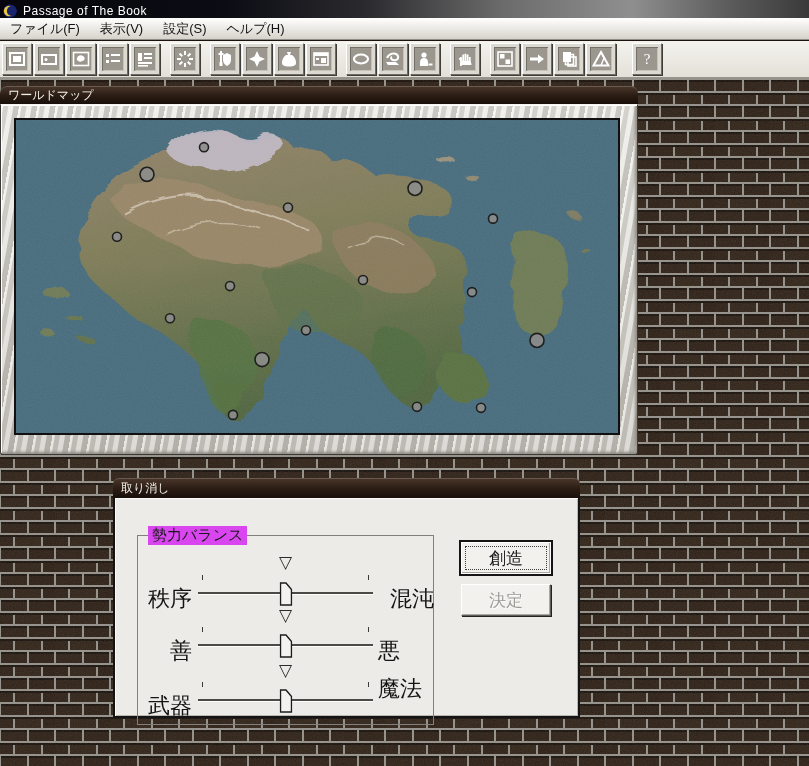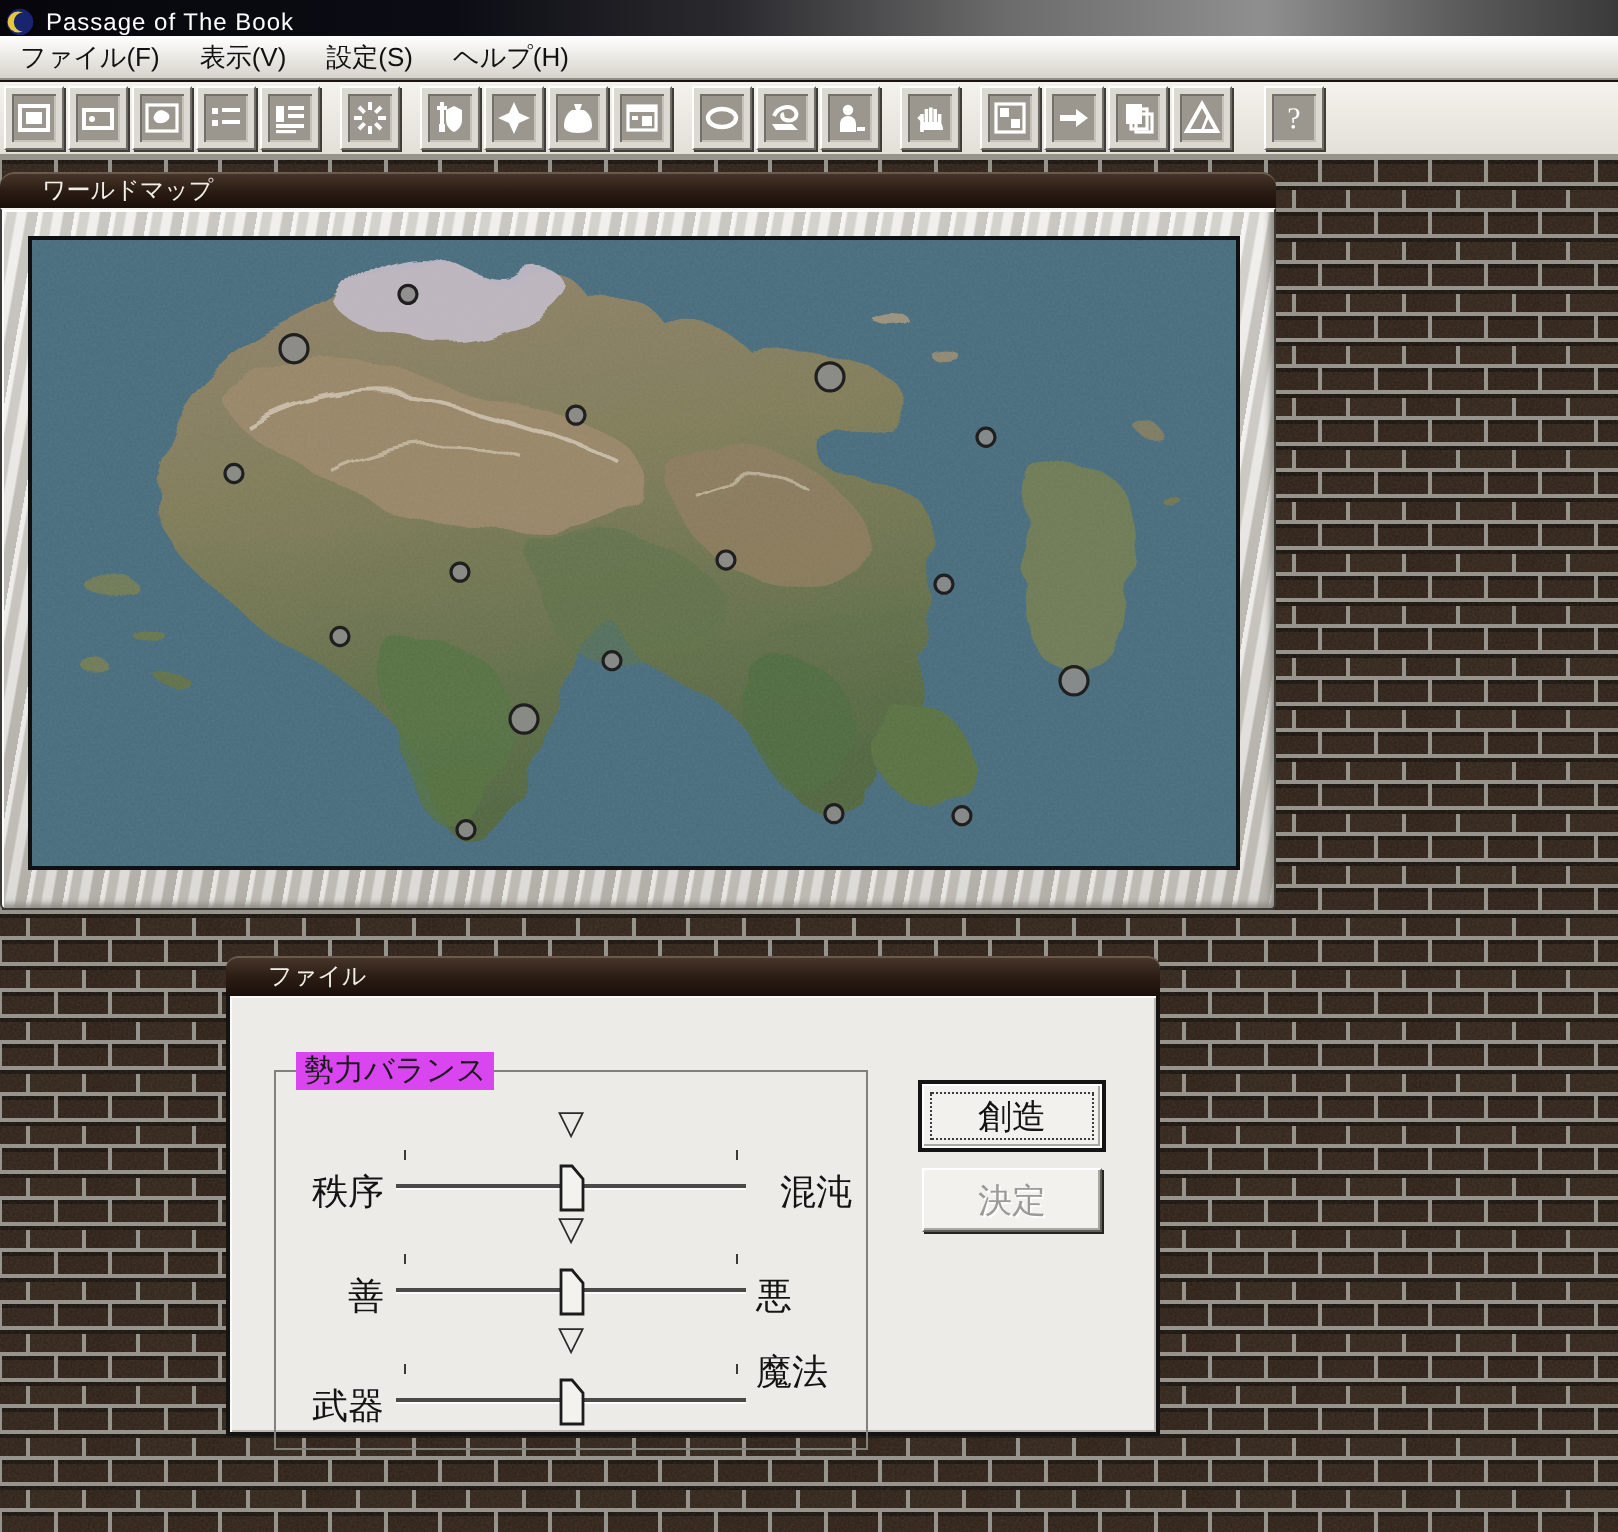--- a/index.html
+++ b/index.html
@@ -38,21 +38,21 @@
   .brick-bg { position:absolute; left:0; top:78px; width:809px; height:688px; }
 
   
   .map-window { position:absolute; left:0; top:86px; width:638px; height:369px; }
   .win-titlebar { position:absolute; left:0; top:0; right:0; height:18px;
     border-radius:7px 7px 0 0;
     background:linear-gradient(180deg,#4a372b,#2a1c13 55%,#190f0a),
                repeating-linear-gradient(90deg, rgba(0,0,0,.35) 0 2px, rgba(90,60,40,.12) 2px 26px);
     background-blend-mode:normal; display:flex; align-items:center;
     box-shadow:inset 0 1px 0 rgba(255,255,255,.18); }
-  .win-title { color:#f2efe9; font-size:12px; padding-left:8px;margin-left:13px; }
+  .win-title { color:#f2efe9; font-size:12px; padding-left:8px; }
   .map-frame { position:absolute; left:0; top:18px; right:0; bottom:0;
     background:
       repeating-linear-gradient(100deg, rgba(255,255,255,.55) 0 2px, rgba(150,145,135,.25) 3px 7px, rgba(255,255,255,.35) 8px 12px, rgba(120,115,105,.28) 13px 18px),
       linear-gradient(#e9e8e4,#c9c7c1);
     border:1px solid #3c3a36; border-top-color:#f5f4f1; border-radius:0 0 3px 3px;
     box-shadow:inset 1px 1px 0 #ffffff, inset -2px -2px 3px #8e8b84; }
   .map-inner { position:absolute; left:13px; top:13px; right:17px; bottom:19px;
     border:2px solid #101010; background:#466b7c; }
   .map-inner svg { display:block; width:100%; height:100%; }
 
@@ -66,21 +66,21 @@
   .groupbox { position:absolute; left:22px; top:37px; width:297px; height:190px;
     border:1px solid #82807b; box-shadow:inset 0 0 0 0 transparent; }
   .groupbox-label { position:absolute; left:10px; top:-10px; background:#d946ef;
     padding:0 4px; font-size:15px; color:#1a1a1a; }
 
   .tri-marker { position:absolute; transform:translateX(-50%); color:#2a2a2a;
     font-size:17px; line-height:1; font-family:"DejaVu Sans",sans-serif; }
   .slider-track { position:absolute; height:2px; background:#4c4a46; box-shadow:0 1px 0 #fdfdfc; }
   .tick { position:absolute; width:1px; height:5px; background:#3c3a36; }
   .thumb { position:absolute; transform:translateX(-50%); width:13px; height:24px; }
-  .sl-label { position:absolute; font-size:18px; color:#141414; white-space:nowrap; }
+  .sl-label { position:absolute; font-size:22px; color:#141414; white-space:nowrap; }
   .sl-label.left { width:54px; text-align:right; }
 
   .dlg-btn { position:absolute; left:346px; width:90px; height:32px; background:#f2f1ee;
     border:1px solid #fff; border-right-color:#5f5d58; border-bottom-color:#5f5d58;
     box-shadow:1px 1px 0 #26241f, inset -1px -1px 0 #aaa8a2;
     font-size:17px; color:#141414; display:flex; align-items:center; justify-content:center;
     font-family:"Liberation Sans","DejaVu Sans",sans-serif; }
   .dlg-btn.focused { border:1px solid #fff; outline:2px solid #141414; outline-offset:0; }
   .dlg-btn.focused::after { content:""; position:absolute; inset:3px; border:1px dotted #3a3a3a; }
   .dlg-btn.disabled { color:#9b9a97; text-shadow:1px 1px 0 #fdfdfc; }
@@ -368,21 +368,21 @@
               <circle cx="401" cy="285" r="4.5"></circle>
               <circle cx="465" cy="286" r="4.5"></circle>
             </g>
         </svg>
       </div>
     </div>
   </div>
 
   <div class="dialog">
     <div class="win-titlebar">
-      <span class="win-title">ファイル</span>
+      <span class="win-title">取り消し</span>
     </div>
     <div class="dialog-body">
 
       <div class="groupbox">
         <span class="groupbox-label">勢力バランス</span>
 
         <span class="tri-marker" style="top: 18px; left: 147.5px;">▽</span>
         <span class="tick" style="left:64px; top:39px;"></span>
         <span class="tick" style="left:230px; top:39px;"></span>
         <div class="slider-track" style="left:60px; top:56px; width:175px;"></div>

